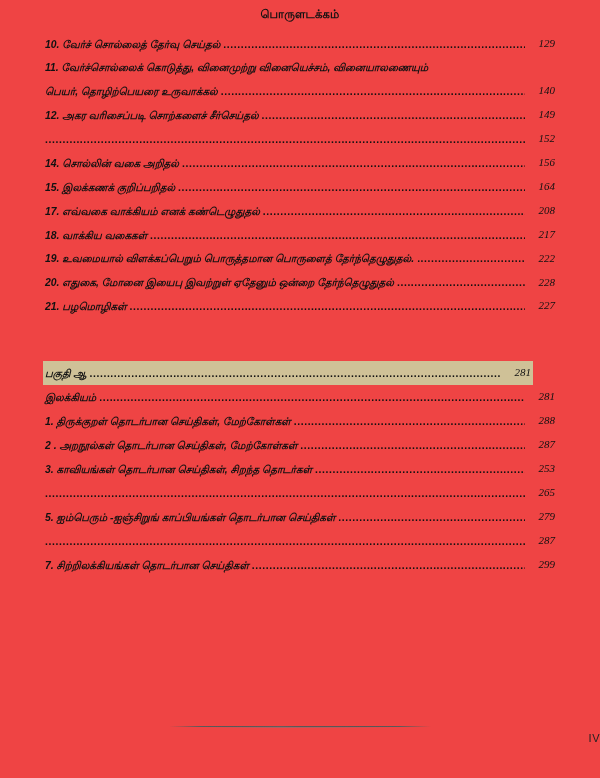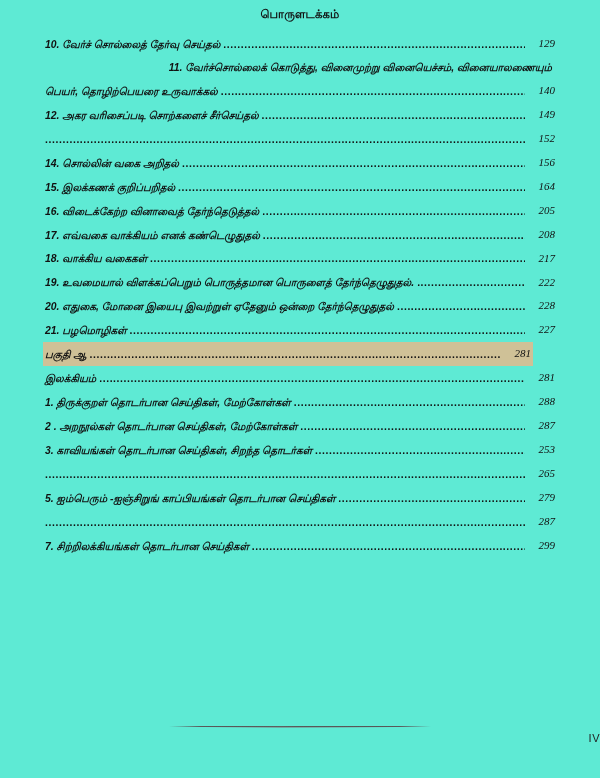--- a/index.html
+++ b/index.html
@@ -10,21 +10,21 @@
   }
   body {
     font-family: "Liberation Serif", "DejaVu Serif", serif;
     color: #1a1a1a;
   }
   .page {
     position: relative;
     width: 600px;
     height: 778px;
     margin: 0 auto;
-    background: #5eead4;
+    background: #ef4444;
     overflow: hidden;
     box-sizing: border-box;
   }
 
   
   .running-head {
     position: absolute;
     top: 8px;
     left: 0;
     right: 0;
@@ -49,21 +49,20 @@
     display: block;
     padding: 4px 0 4px 0;
     box-sizing: border-box;
   }
 
   .entry-line {
     display: flex;
     align-items: flex-end;
     width: 100%;
     line-height: 1.45;
-    justify-content: flex-end;
   }
 
   .entry-label {
     font-family: "Liberation Sans", "DejaVu Sans", sans-serif;
     font-size: 10.4px;
     font-weight: 700;
     font-style: italic;
     white-space: nowrap;
     color: #111;
     flex: 0 0 auto;
@@ -107,20 +106,21 @@
     padding-left: 0;
   }
 
   
   .toc-entry.highlight {
     background: #cfc197;
     padding-left: 2px;
     padding-right: 2px;
     margin-left: -2px;
     width: 490px;
+    margin-top: 43px;
   }
 
   
   .footer {
     position: absolute;
     left: 0;
     right: 0;
     bottom: 34px;
     text-align: right;
   }
@@ -203,27 +203,20 @@
       </div>
       <div class="toc-entry">
         <div class="entry-line">
           <span class="entry-label">15. இலக்கணக் குறிப்பறிதல்</span>
           <span class="entry-leader"></span>
           <span class="entry-page">164</span>
         </div>
       </div>
       <div class="toc-entry">
         <div class="entry-line">
-          <span class="entry-label">16. விடைக்கேற்ற வினாவைத் தேர்ந்தெடுத்தல்</span>
-          <span class="entry-leader"></span>
-          <span class="entry-page">205</span>
-        </div>
-      </div>
-      <div class="toc-entry">
-        <div class="entry-line">
           <span class="entry-label">17. எவ்வகை வாக்கியம் எனக் கண்டெழுதுதல்</span>
           <span class="entry-leader"></span>
           <span class="entry-page">208</span>
         </div>
       </div>
       <div class="toc-entry">
         <div class="entry-line">
           <span class="entry-label">18. வாக்கிய வகைகள்</span>
           <span class="entry-leader"></span>
           <span class="entry-page">217</span>

